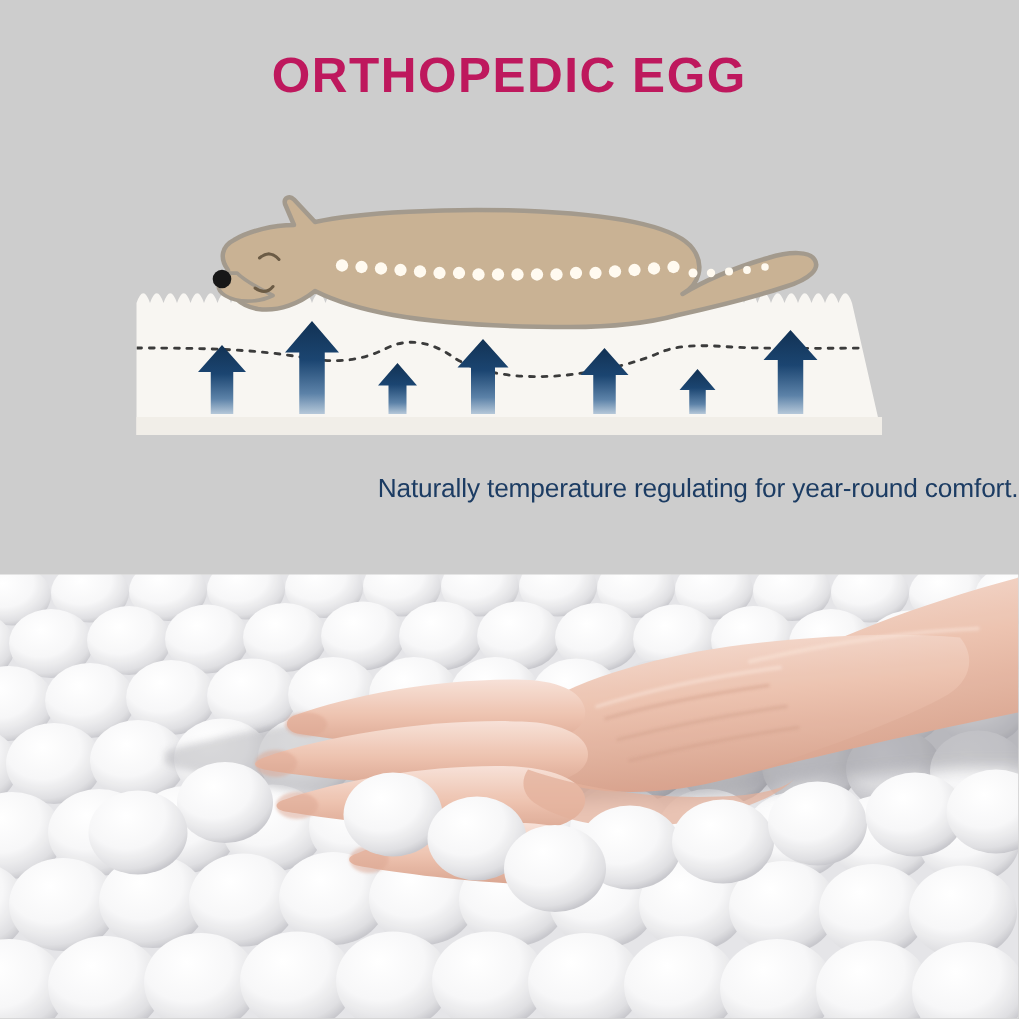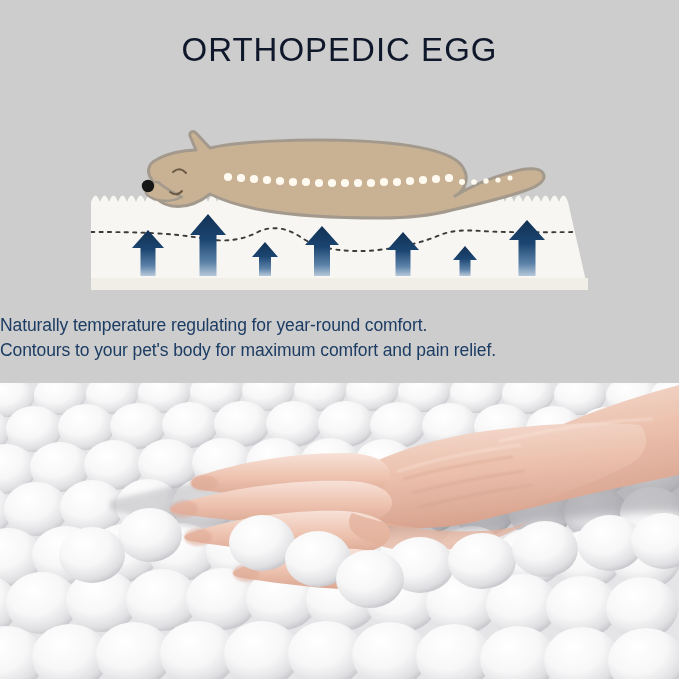--- a/index.html
+++ b/index.html
@@ -17,37 +17,37 @@
     position:absolute; left:0; top:0; width:679px; height:383px;
     background:#cdcdcd;
   }
 
   .title-block{
     position:absolute; left:0; top:30px; width:679px;
     text-align:center;
   }
   .title-line{
     display:block;
-    color:#0f172a;
-    font-weight:normal;
+    color:#be185d;
+    font-weight:bold;
     font-size:33px;
     letter-spacing:1.0px;
     line-height:40px;
     text-transform:uppercase;
     text-align:center;
   }
 
   
   .illus{ position:absolute; left:0; top:120px; width:679px; height:180px; }
 
   .illus svg{ display:block; }
 
   
   .caption{
-    position:absolute; left:0; top:313px; width:679px; text-align:left;
+    position:absolute; left:0; top:313px; width:679px; text-align:right;
   }
   .caption-line{
     display:block;
     color:#1c3c63;
     font-size:17.5px;
     line-height:25px;
     font-weight:500;
     letter-spacing:-0.1px;
   }
 
@@ -202,21 +202,20 @@
 
           <path d="M465,126 L477,140 L470.5,140 L470.5,156 L459.5,156 L459.5,140 L453,140 Z"></path>
 
           <path d="M527,100 L545,120 L535.5,120 L535.5,156 L518.5,156 L518.5,120 L509,120 Z"></path>
         </g>
       </svg>
     </div>
 
     <div class="caption">
       <span class="caption-line">Naturally temperature regulating for year-round comfort.</span>
-      <span class="caption-line">Contours to your pet's body for maximum comfort and pain relief.</span>
     </div>
   </section>
 
   <section class="photo-panel">
     <svg width="679" height="296" viewBox="0 0 679 296" xmlns="http://www.w3.org/2000/svg">
       <defs>
 
         <radialGradient id="bump" cx="38%" cy="30%" r="72%">
           <stop offset="0%" stop-color="#ffffff"></stop>
           <stop offset="55%" stop-color="#f7f7f8"></stop>

